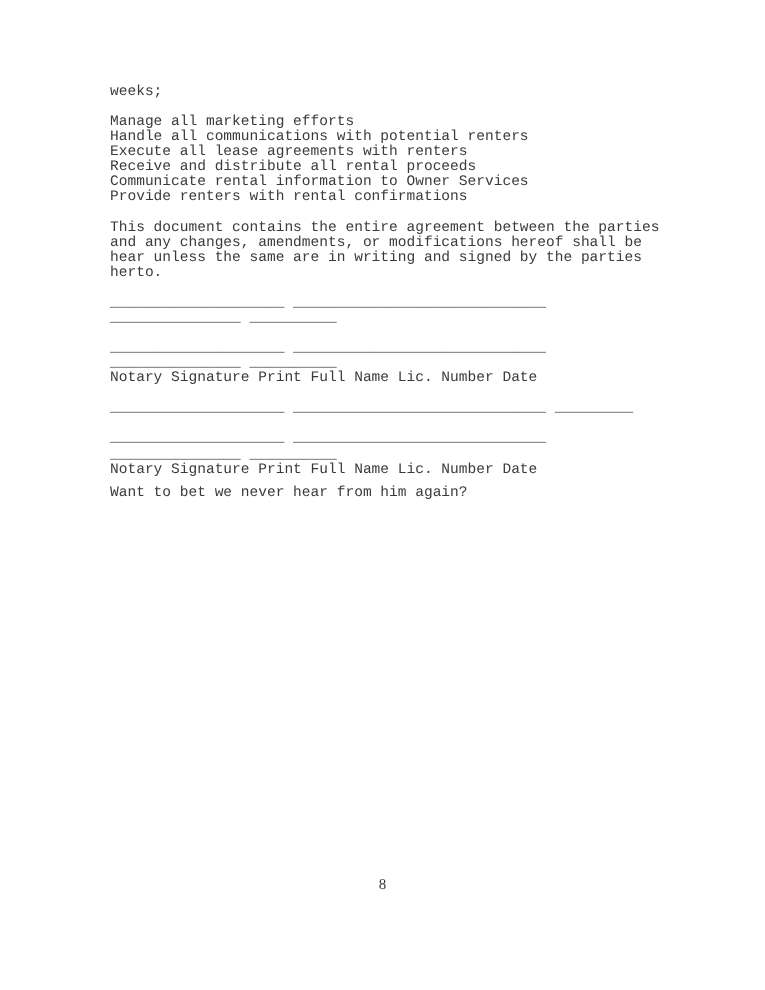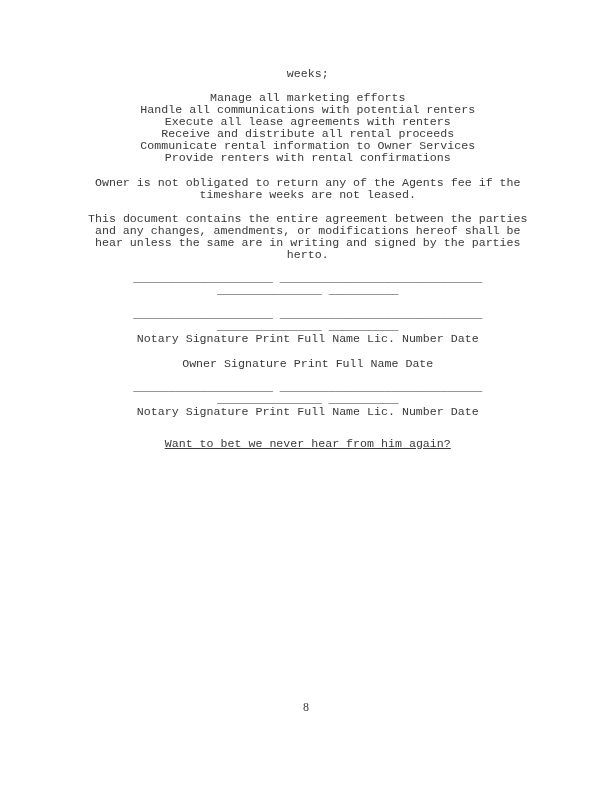--- a/index.html
+++ b/index.html
@@ -17,24 +17,23 @@
     position: absolute;
     left: 88px;
     top: 68px;
   }
   pre.mono {
     font-family: "Liberation Mono", "DejaVu Sans Mono", monospace;
     font-size: 11.63px;
     line-height: 12.07px;
     color: #3a3a3a;
     white-space: pre;
-    text-align: center;
   }
   .gap  { margin-top: 12.07px; }
-  .gap2 { margin-top: 20px; text-decoration: underline; }
+  .gap2 { margin-top: 7px; }
   .sig-block pre.mono { margin: 0; }
   .footer {
     position: absolute;
     left: 0; top: 701px;
     width: 612px;
     text-align: center;
     font-family: "Liberation Serif", serif;
     font-size: 12px;
     line-height: 13px;
     color: #3a3a3a;
@@ -49,41 +48,39 @@
 
     <pre class="mono">weeks;</pre>
 
     <pre class="mono gap">Manage all marketing efforts
 Handle all communications with potential renters
 Execute all lease agreements with renters
 Receive and distribute all rental proceeds
 Communicate rental information to Owner Services
 Provide renters with rental confirmations</pre>
 
-    <pre class="mono gap">Owner is not obligated to return any of the Agents fee if the
-timeshare weeks are not leased.</pre>
 
     <pre class="mono gap">This document contains the entire agreement between the parties
 and any changes, amendments, or modifications hereof shall be
 hear unless the same are in writing and signed by the parties
 herto.</pre>
 
     <div class="sig-block gap">
       <pre class="mono">____________________ _____________________________
 _______________ __________</pre>
     </div>
 
     <div class="sig-block gap">
       <pre class="mono">____________________ _____________________________
 _______________ __________</pre>
       <pre class="mono">Notary Signature Print Full Name Lic. Number Date</pre>
     </div>
 
     <div class="sig-block gap">
-      <pre class="mono">Owner Signature Print Full Name Date</pre>
+      <pre class="mono">____________________ _____________________________ _________</pre>
     </div>
 
     <div class="sig-block gap">
       <pre class="mono">____________________ _____________________________
 _______________ __________</pre>
       <pre class="mono">Notary Signature Print Full Name Lic. Number Date</pre>
     </div>
 
     <pre class="mono gap2">Want to bet we never hear from him again?</pre>
 

